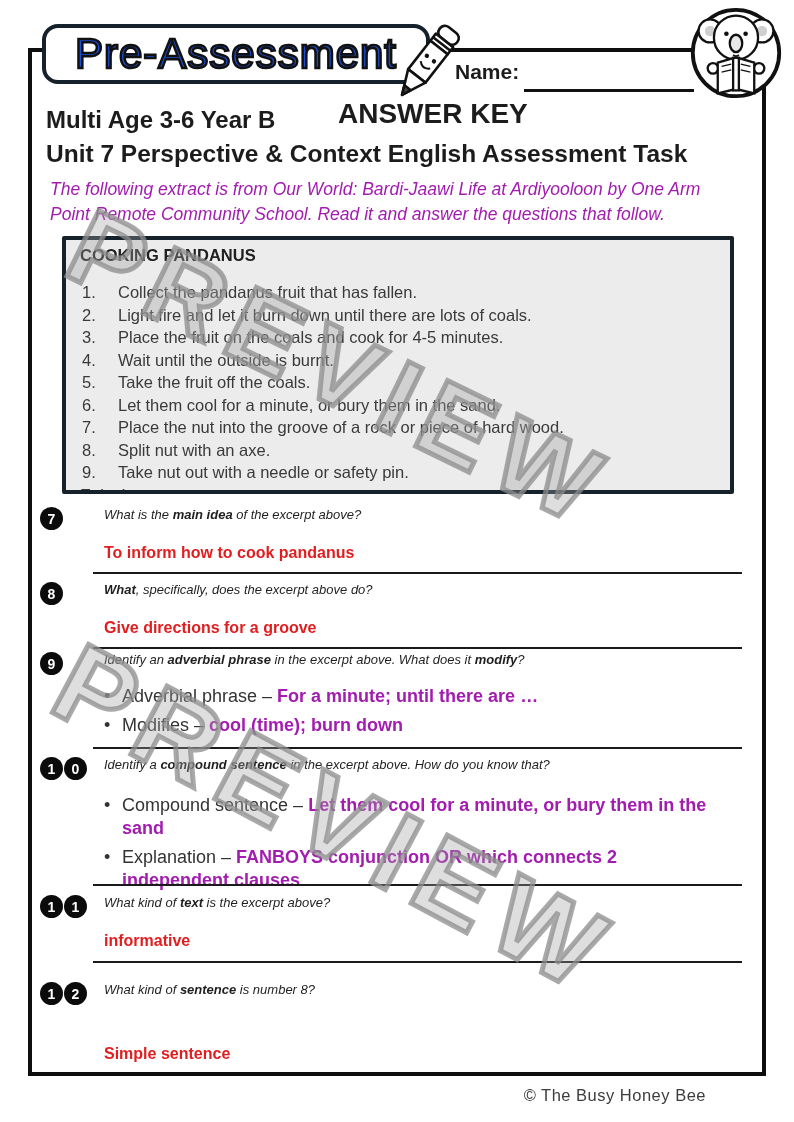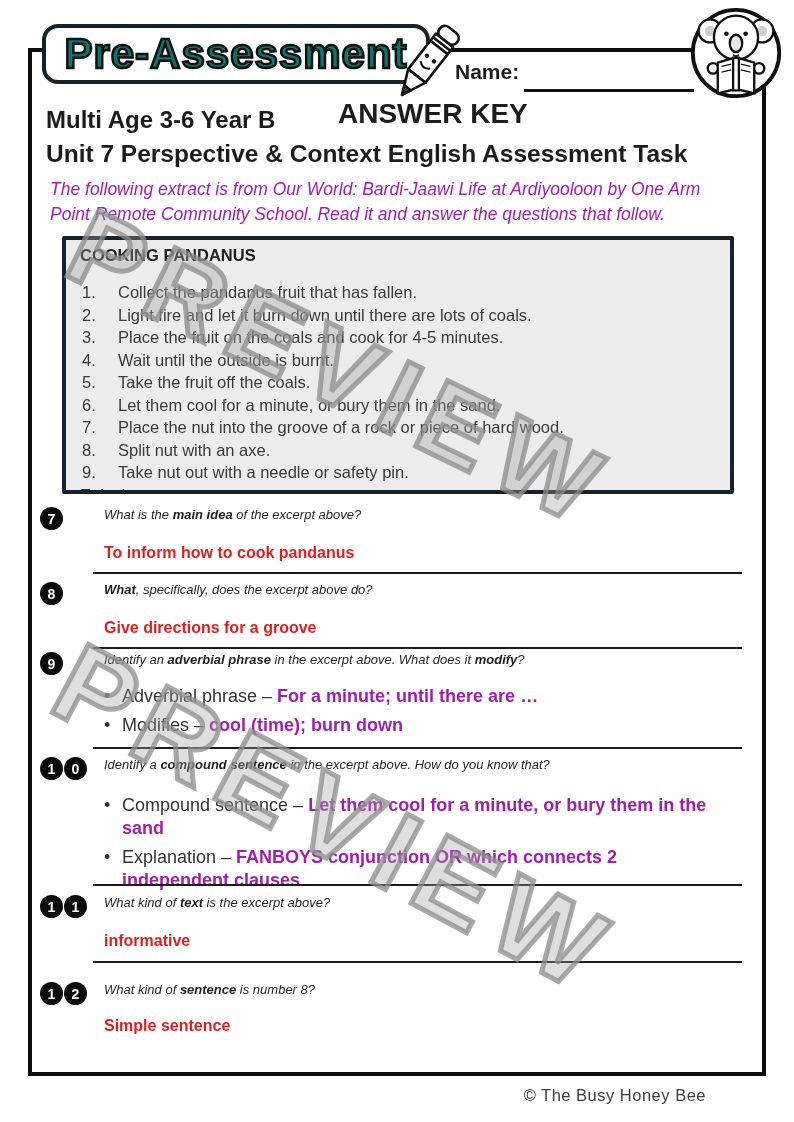--- a/index.html
+++ b/index.html
@@ -15,21 +15,21 @@
     border:4px solid #0e0e0e; background:#fff;
   }
 
   
   .banner-box {
     position:absolute; left:42px; top:24px; width:388px; height:60px;
     border:4px solid #15222b; border-radius:16px; background:#fff; z-index:4;
     display:flex; align-items:center; justify-content:center;
   }
   .banner-title {
-    font-size:42px; font-weight:700; letter-spacing:1px; color:#0f766e;
+    font-size:42px; font-weight:400; letter-spacing:1px; color:#1d4ed8;
     -webkit-text-stroke:2.5px #111;
     text-shadow:0 0 1px #111;
     white-space:nowrap;
     text-align:right;
   }
   .pencil { position:absolute; left:383px; top:18px; z-index:5; }
 
   
   .koala-wrap { position:absolute; left:688px; top:5px; z-index:4; }
 
@@ -254,19 +254,19 @@
   </div>
   <div class="answer">informative</div>
 </div>
 <div class="sep-line" style="top:961px"></div>
 
 <div class="q-block" style="top:981px">
   <div class="q-row">
     <span class="qnums"><span class="qnum">1</span><span class="qnum">2</span></span>
     <span class="q-text"><span>What kind of </span><b>sentence</b><span> is number 8?</span></span>
   </div>
-  <div class="answer" style="margin-top:12px">Simple sentence</div>
+  <div class="answer" style="margin-top:40px">Simple sentence</div>
 </div>
 
 <div class="watermark" id="wm1">PREVIEW</div>
 <div class="watermark" id="wm2">PREVIEW</div>
 
 <div class="footer">©  The Busy Honey Bee</div>
 
 </body></html>

